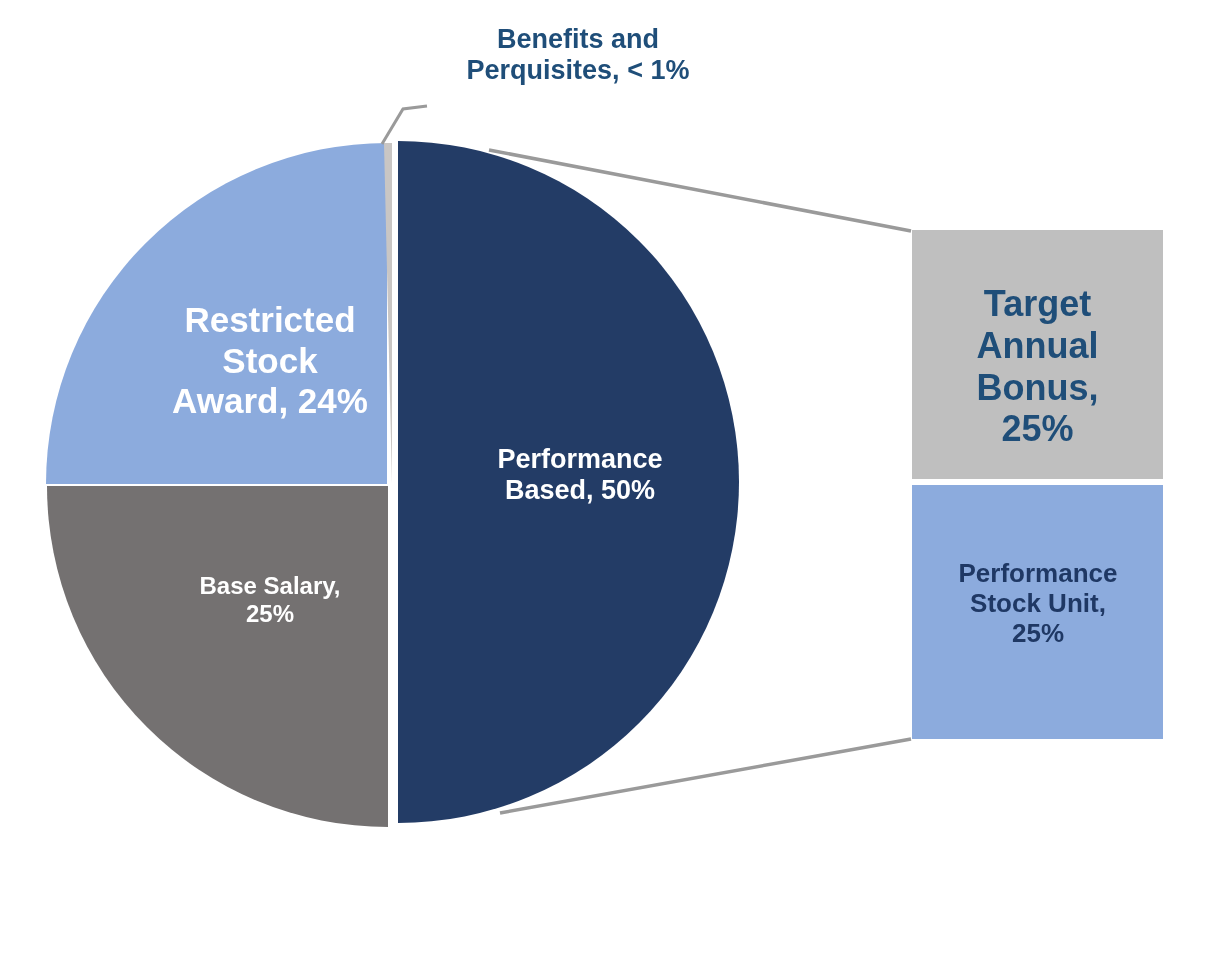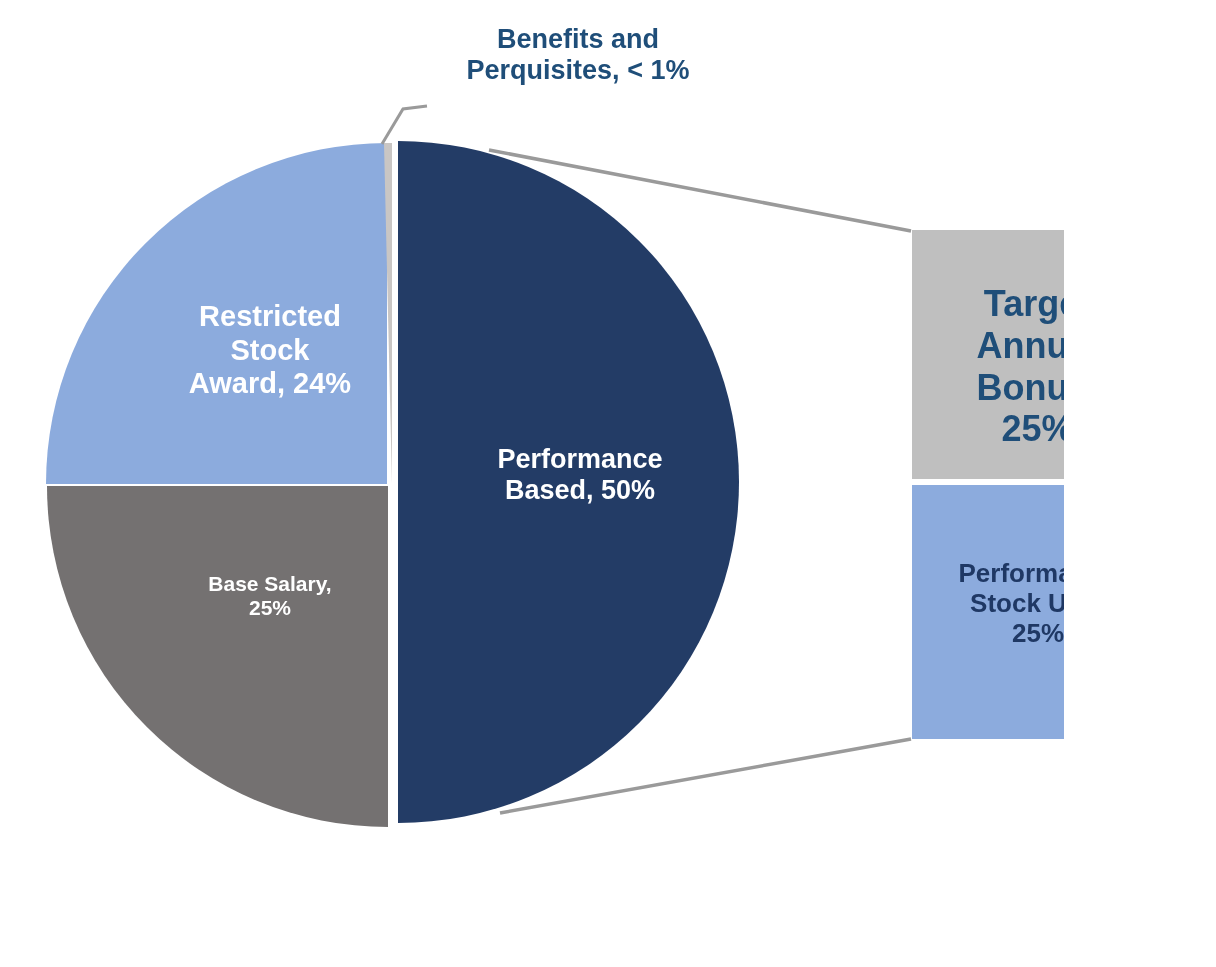--- a/index.html
+++ b/index.html
@@ -5,21 +5,21 @@
   html, body {
     margin: 0;
     padding: 0;
     background: #ffffff;
   }
   body {
     font-family: "Liberation Sans", sans-serif;
   }
   #stage {
     position: relative;
-    width: 1064px;
+    width: 1216px;
     height: 967px;
     background: #ffffff;
     overflow: hidden;
   }
   #chart-svg {
     position: absolute;
     left: 0;
     top: 0;
     width: 1216px;
     height: 967px;
@@ -39,29 +39,29 @@
     top: 24px;
     width: 360px;
     font-size: 27px;
     color: #1F4E79;
   }
 
   #slice-label-restricted {
     left: 120px;
     top: 300px;
     width: 300px;
-    font-size: 29px;
+    font-size: 35px;
     color: #ffffff;
   }
 
   #slice-label-base {
     left: 105px;
     top: 572px;
     width: 330px;
-    font-size: 21px;
+    font-size: 24px;
     color: #ffffff;
   }
 
   #slice-label-performance {
     left: 430px;
     top: 444px;
     width: 300px;
     font-size: 27px;
     color: #ffffff;
   }

